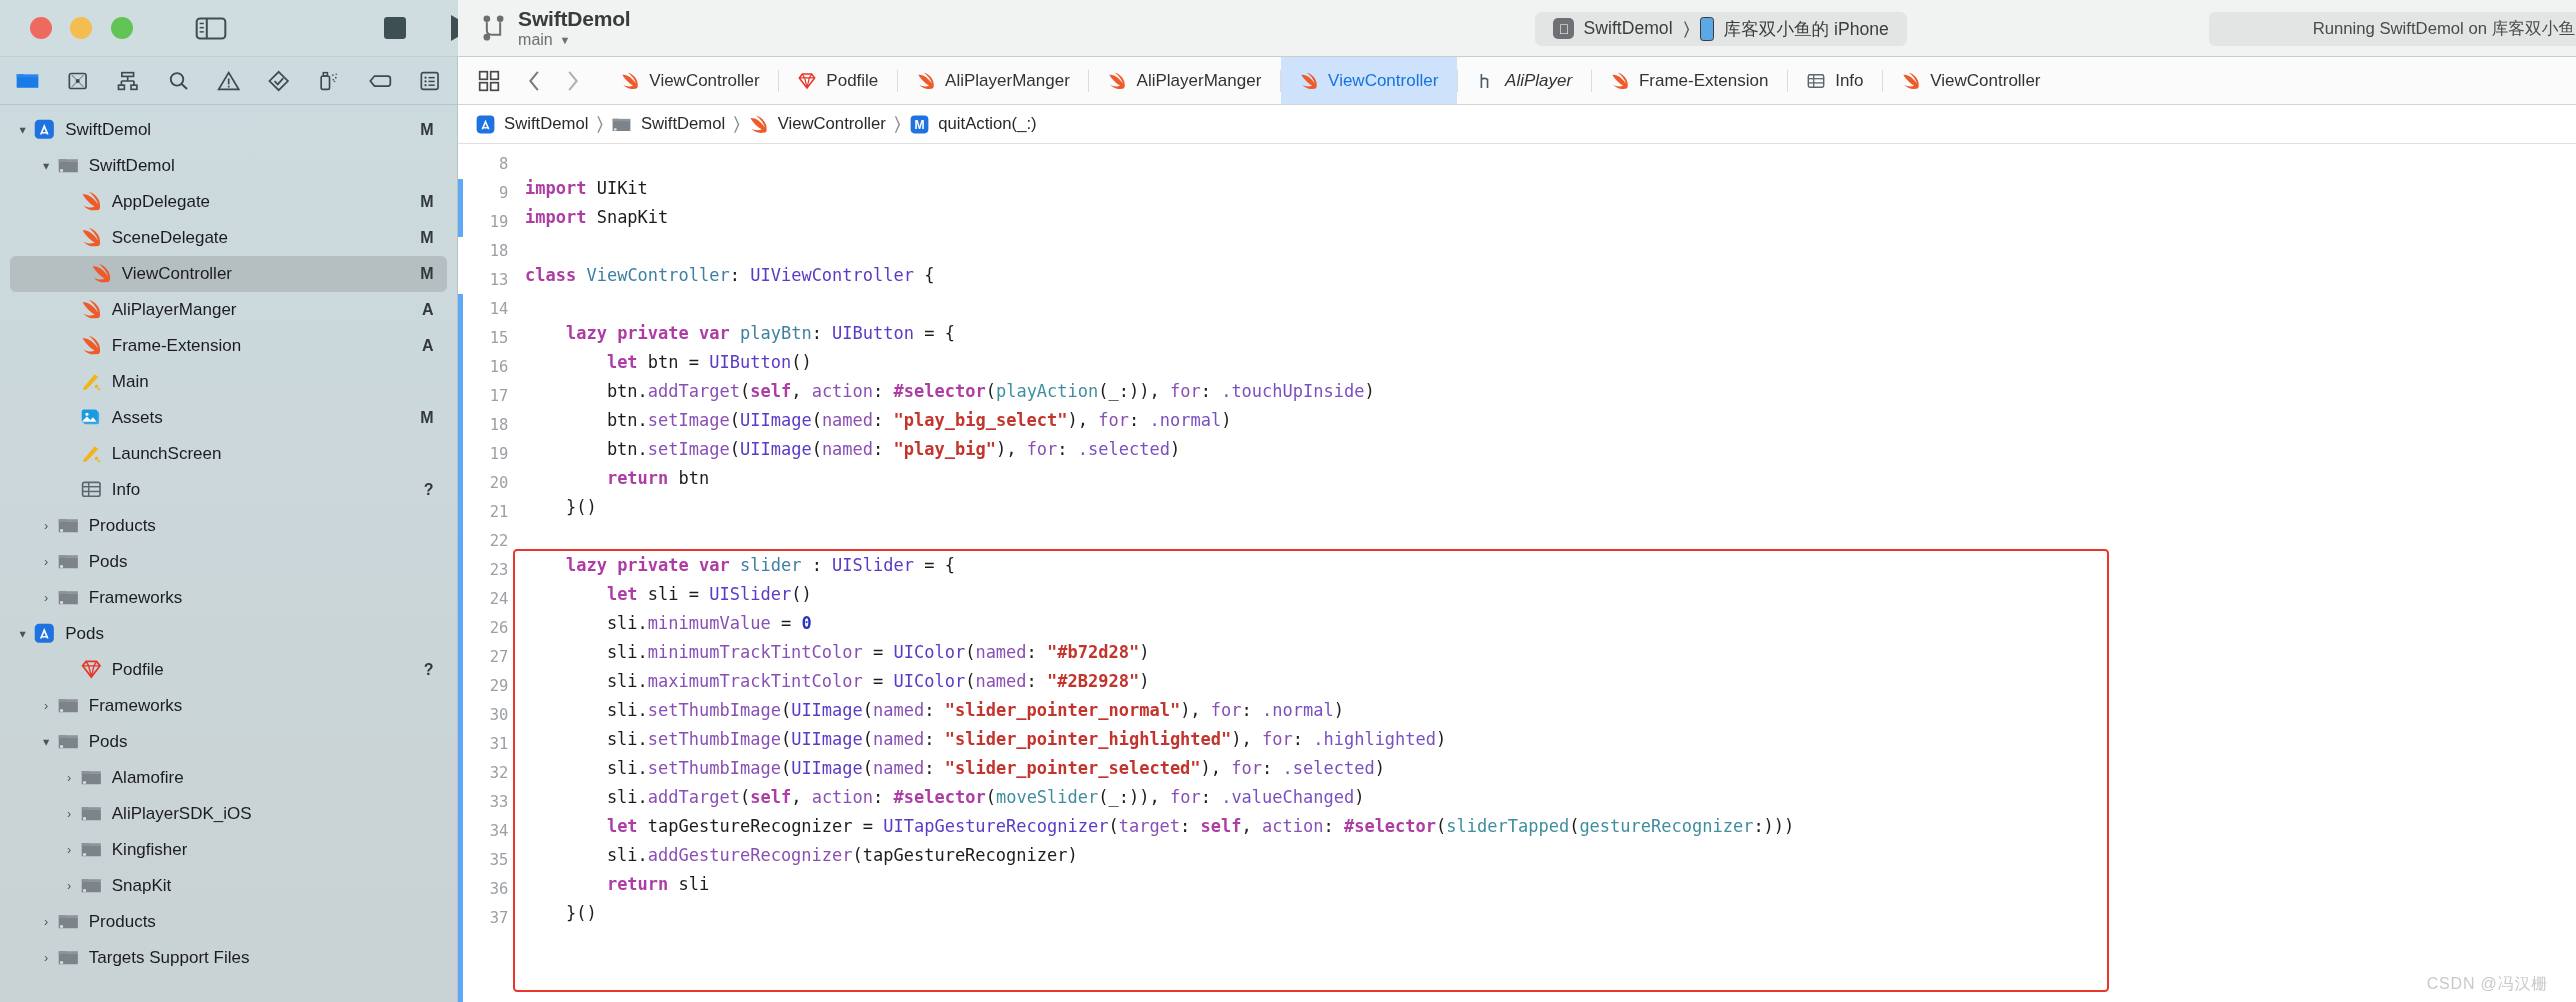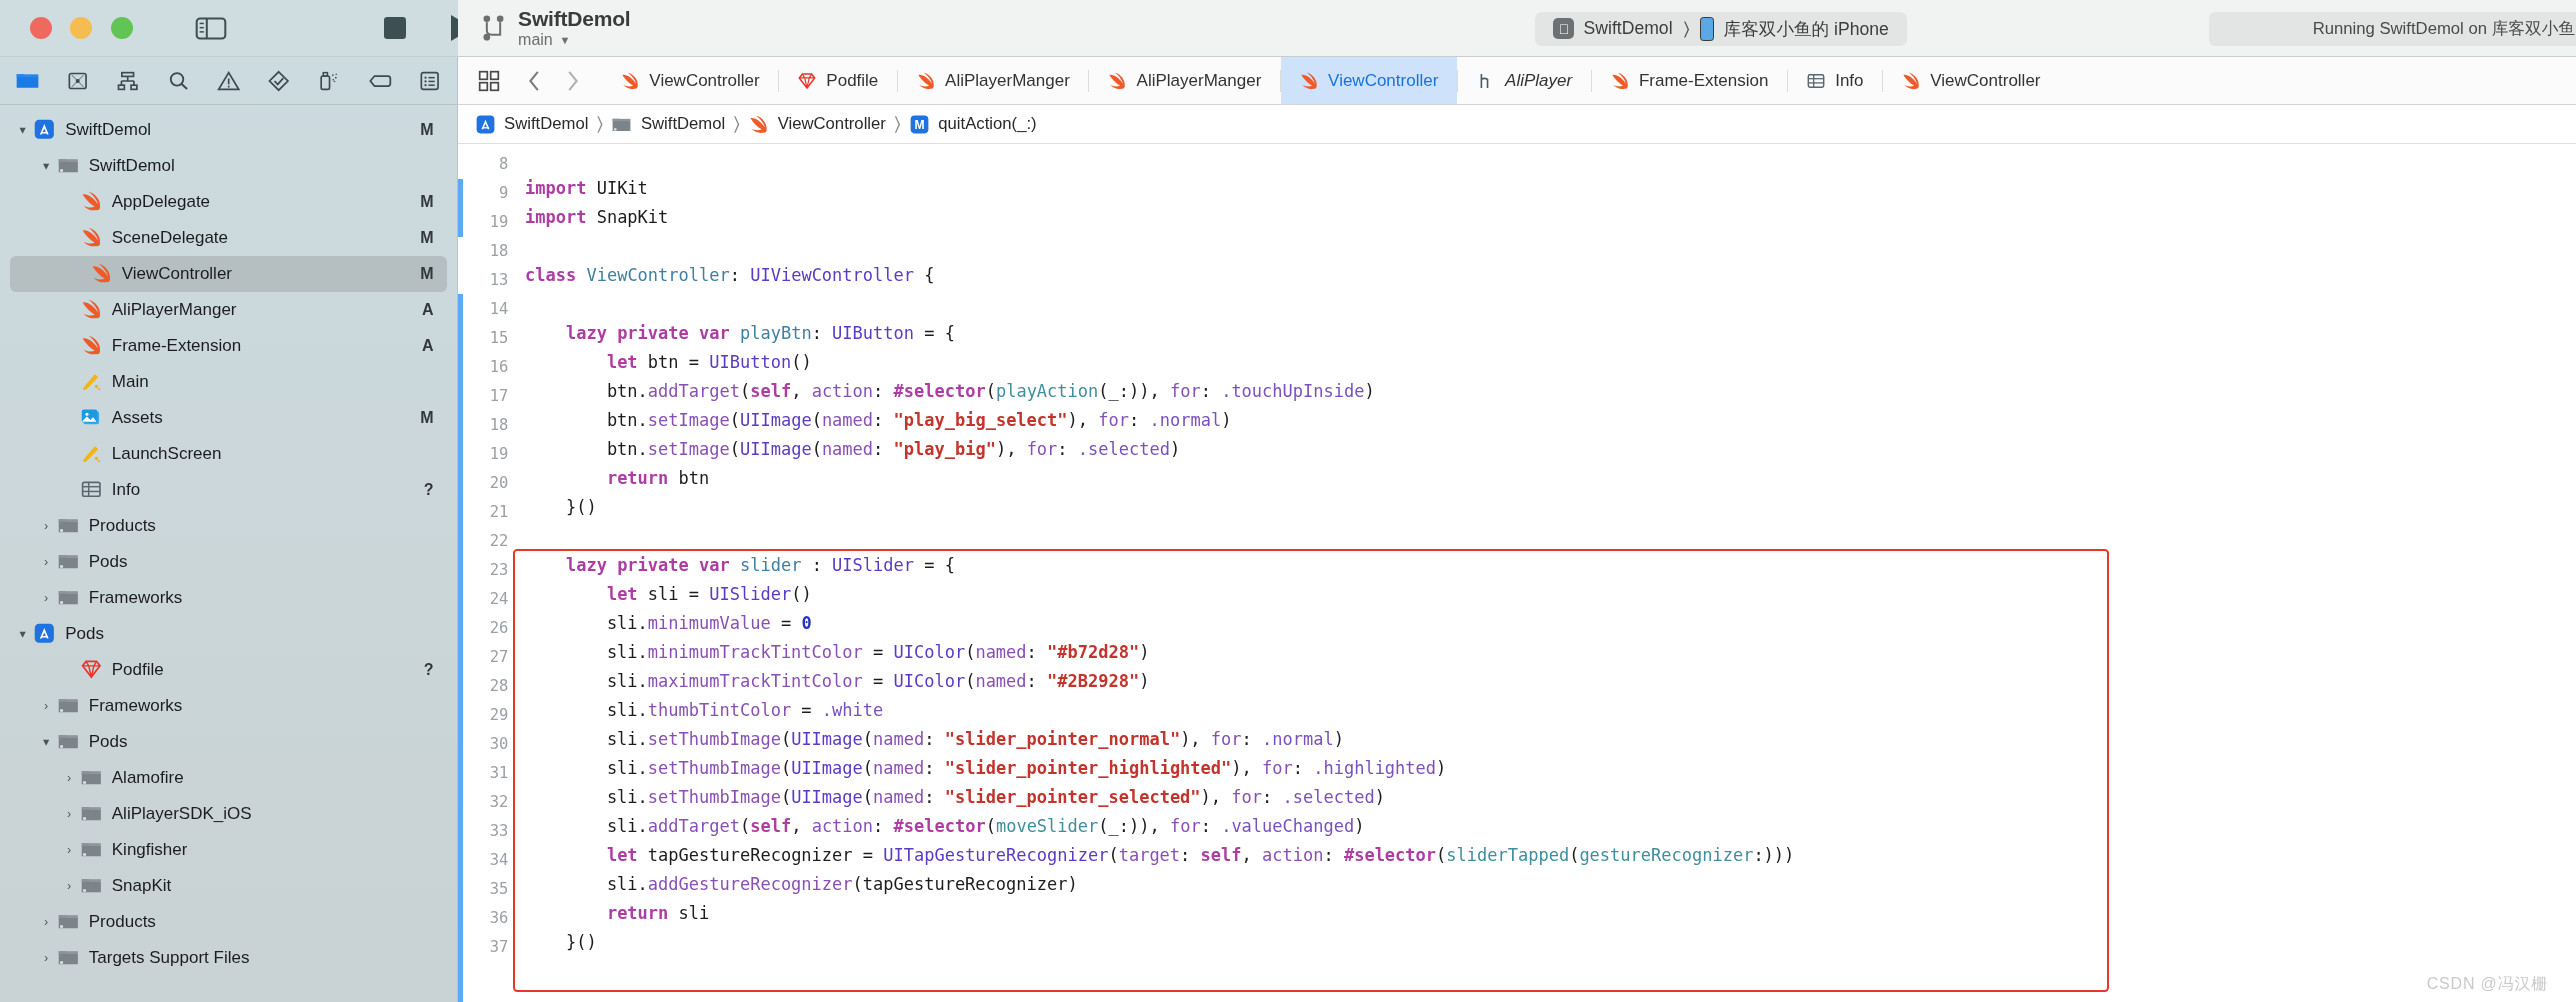--- a/index.html
+++ b/index.html
@@ -759,21 +759,20 @@
             <div class="cline"><span class="gut">17</span><span class="ctext"><span class="plain">        btn.</span><span class="meth">setImage</span><span class="plain">(</span><span class="ty">UIImage</span><span class="plain">(</span><span class="prop">named</span><span class="plain">: </span><span class="str">"play_big_select"</span><span class="plain">), </span><span class="prop">for</span><span class="plain">: </span><span class="dotmem">.normal</span><span class="plain">)</span></span></div>
             <div class="cline"><span class="gut">18</span><span class="ctext"><span class="plain">        btn.</span><span class="meth">setImage</span><span class="plain">(</span><span class="ty">UIImage</span><span class="plain">(</span><span class="prop">named</span><span class="plain">: </span><span class="str">"play_big"</span><span class="plain">), </span><span class="prop">for</span><span class="plain">: </span><span class="dotmem">.selected</span><span class="plain">)</span></span></div>
             <div class="cline"><span class="gut">19</span><span class="ctext"><span class="plain">        </span><span class="kw">return</span><span class="plain"> btn</span></span></div>
             <div class="cline"><span class="gut">20</span><span class="ctext"><span class="plain">    }()</span></span></div>
             <div class="cline"><span class="gut">21</span><span class="ctext"><span class="plain"></span></span></div>
             <div class="cline"><span class="gut">22</span><span class="ctext"><span class="plain">    </span><span class="kw">lazy private var</span><span class="plain"> </span><span class="tyc">slider</span><span class="plain"> : </span><span class="ty">UISlider</span><span class="plain"> = {</span></span></div>
             <div class="cline"><span class="gut">23</span><span class="ctext"><span class="plain">        </span><span class="kw">let</span><span class="plain"> sli = </span><span class="ty">UISlider</span><span class="plain">()</span></span></div>
             <div class="cline"><span class="gut">24</span><span class="ctext"><span class="plain">        sli.</span><span class="prop">minimumValue</span><span class="plain"> = </span><span class="num">0</span></span></div>
             <div class="cline"><span class="gut">26</span><span class="ctext"><span class="plain">        sli.</span><span class="prop">minimumTrackTintColor</span><span class="plain"> = </span><span class="ty">UIColor</span><span class="plain">(</span><span class="prop">named</span><span class="plain">: </span><span class="str">"#b72d28"</span><span class="plain">)</span></span></div>
             <div class="cline"><span class="gut">27</span><span class="ctext"><span class="plain">        sli.</span><span class="prop">maximumTrackTintColor</span><span class="plain"> = </span><span class="ty">UIColor</span><span class="plain">(</span><span class="prop">named</span><span class="plain">: </span><span class="str">"#2B2928"</span><span class="plain">)</span></span></div>
-            <div class="cline"><span class="gut">28</span><span class="ctext"><span class="plain">        sli.</span><span class="prop">thumbTintColor</span><span class="plain"> = </span><span class="dotmem">.white</span></span></div>
             <div class="cline"><span class="gut">29</span><span class="ctext"><span class="plain">        sli.</span><span class="meth">setThumbImage</span><span class="plain">(</span><span class="ty">UIImage</span><span class="plain">(</span><span class="prop">named</span><span class="plain">: </span><span class="str">"slider_pointer_normal"</span><span class="plain">), </span><span class="prop">for</span><span class="plain">: </span><span class="dotmem">.normal</span><span class="plain">)</span></span></div>
             <div class="cline"><span class="gut">30</span><span class="ctext"><span class="plain">        sli.</span><span class="meth">setThumbImage</span><span class="plain">(</span><span class="ty">UIImage</span><span class="plain">(</span><span class="prop">named</span><span class="plain">: </span><span class="str">"slider_pointer_highlighted"</span><span class="plain">), </span><span class="prop">for</span><span class="plain">: </span><span class="dotmem">.highlighted</span><span class="plain">)</span></span></div>
             <div class="cline"><span class="gut">31</span><span class="ctext"><span class="plain">        sli.</span><span class="meth">setThumbImage</span><span class="plain">(</span><span class="ty">UIImage</span><span class="plain">(</span><span class="prop">named</span><span class="plain">: </span><span class="str">"slider_pointer_selected"</span><span class="plain">), </span><span class="prop">for</span><span class="plain">: </span><span class="dotmem">.selected</span><span class="plain">)</span></span></div>
             <div class="cline"><span class="gut">32</span><span class="ctext"><span class="plain">        sli.</span><span class="meth">addTarget</span><span class="plain">(</span><span class="kw">self</span><span class="plain">, </span><span class="prop">action</span><span class="plain">: </span><span class="kw">#selector</span><span class="plain">(</span><span class="teal">moveSlider</span><span class="plain">(_:)), </span><span class="prop">for</span><span class="plain">: </span><span class="dotmem">.valueChanged</span><span class="plain">)</span></span></div>
             <div class="cline"><span class="gut">33</span><span class="ctext"><span class="plain">        </span><span class="kw">let</span><span class="plain"> tapGestureRecognizer = </span><span class="ty">UITapGestureRecognizer</span><span class="plain">(</span><span class="prop">target</span><span class="plain">: </span><span class="kw">self</span><span class="plain">, </span><span class="prop">action</span><span class="plain">: </span><span class="kw">#selector</span><span class="plain">(</span><span class="teal">sliderTapped</span><span class="plain">(</span><span class="teal">gestureRecognizer</span><span class="plain">:)))</span></span></div>
             <div class="cline"><span class="gut">34</span><span class="ctext"><span class="plain">        sli.</span><span class="meth">addGestureRecognizer</span><span class="plain">(tapGestureRecognizer)</span></span></div>
             <div class="cline"><span class="gut">35</span><span class="ctext"><span class="plain">        </span><span class="kw">return</span><span class="plain"> sli</span></span></div>
             <div class="cline"><span class="gut">36</span><span class="ctext"><span class="plain">    }()</span></span></div>
             <div class="cline"><span class="gut">37</span><span class="ctext"><span class="plain"></span></span></div>
           </div>

